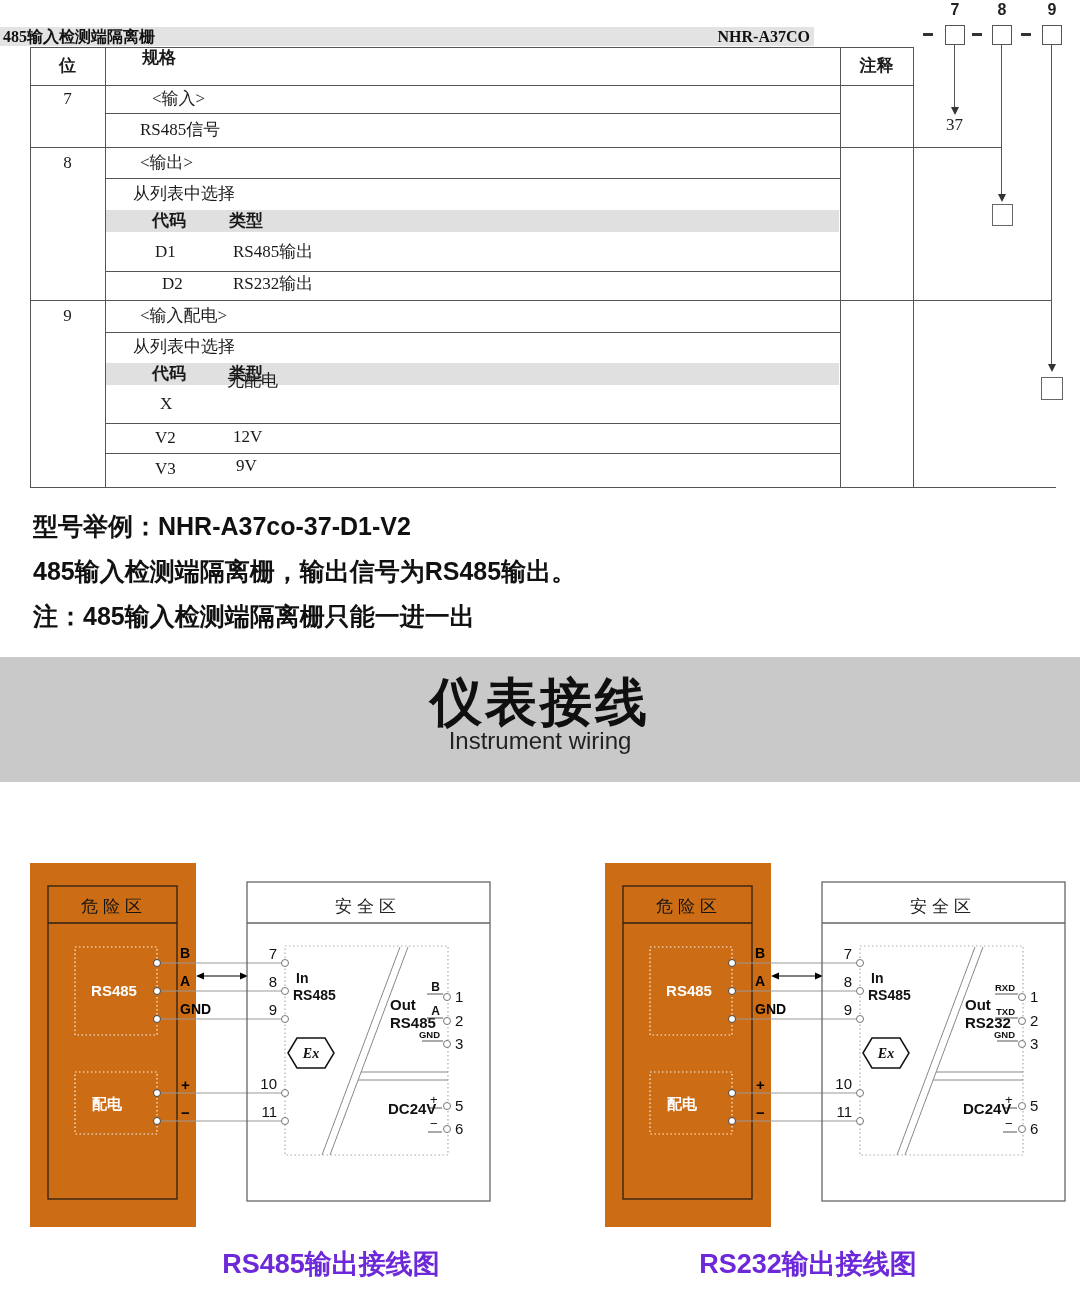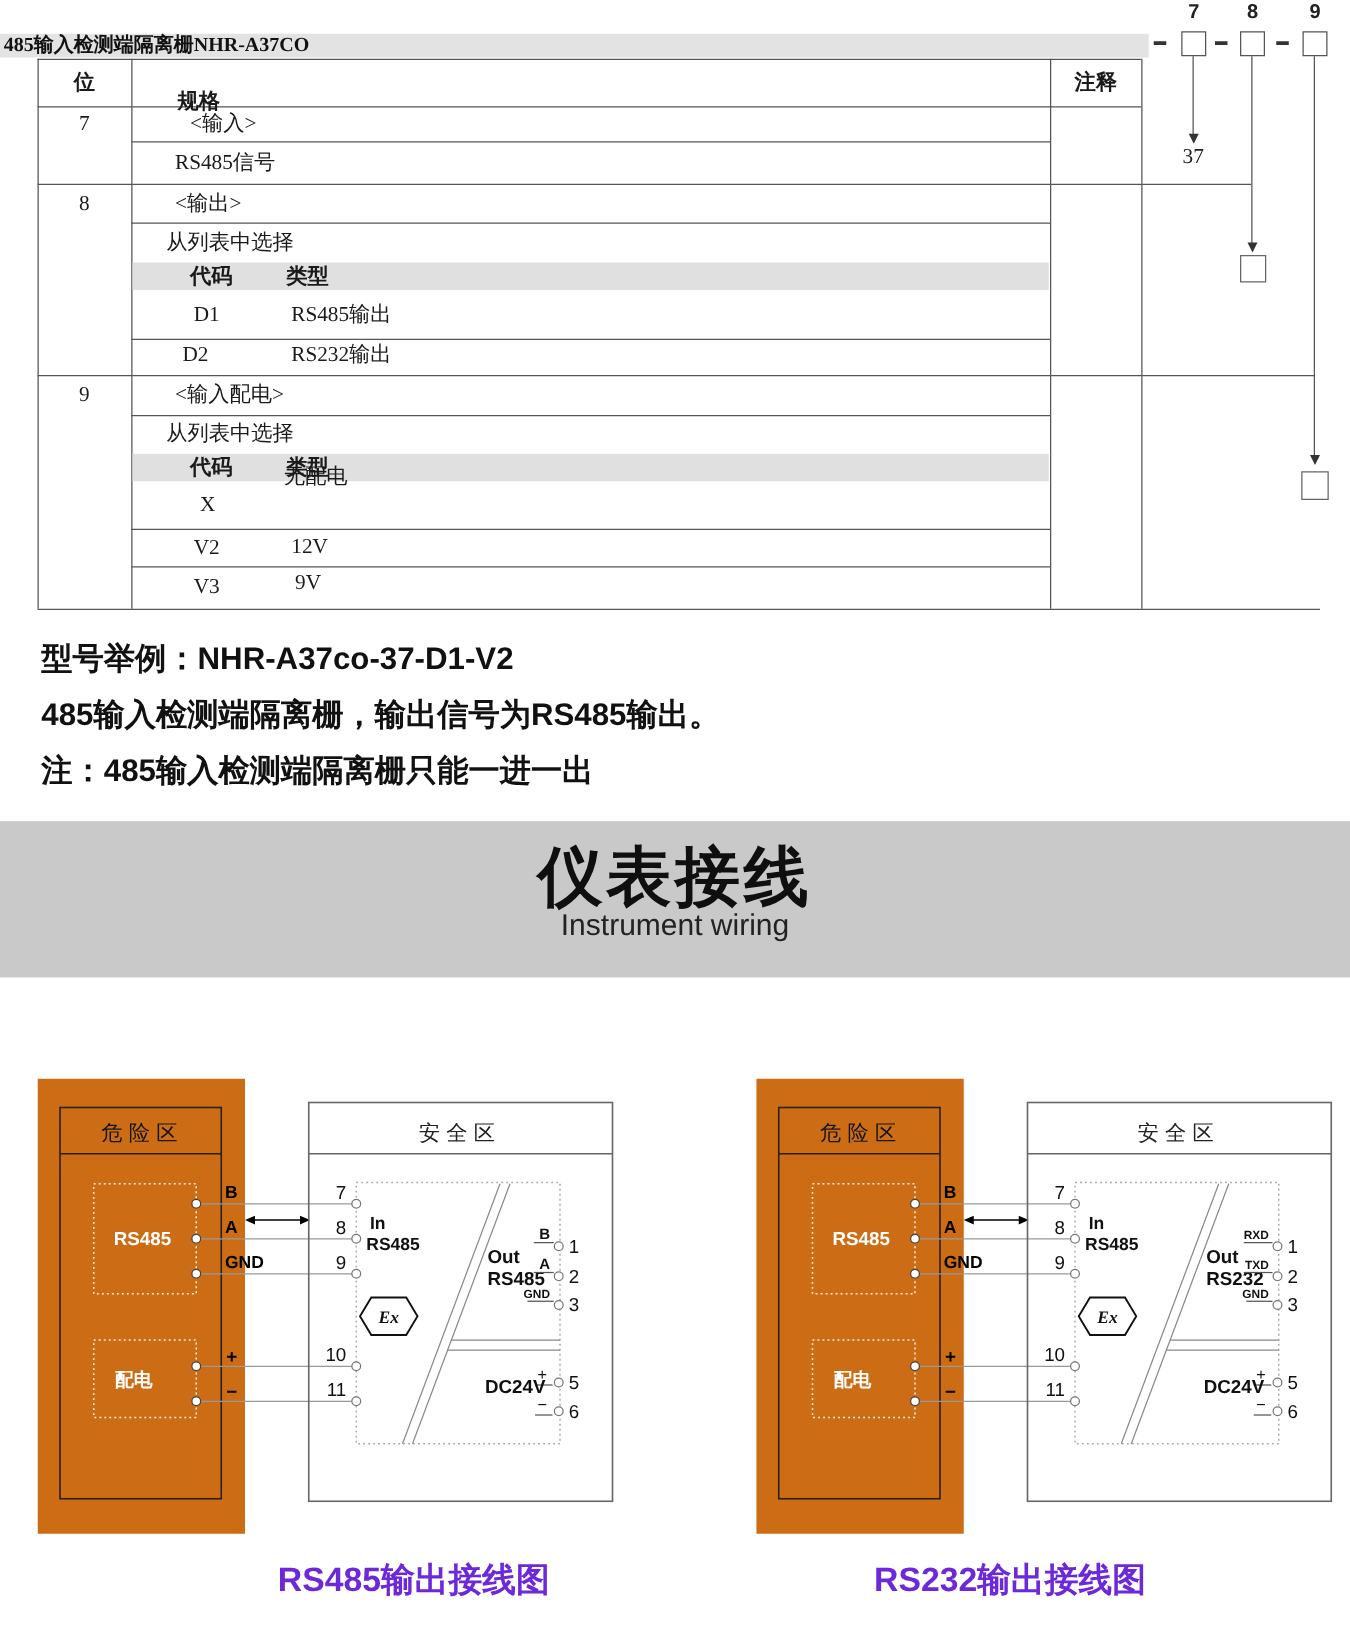--- a/index.html
+++ b/index.html
@@ -1,21 +1,21 @@
 <!DOCTYPE html>
 <html><head>
 <meta charset="utf-8">
 <style>
   html,body{margin:0;padding:0;background:#fff;}
   #canvas{position:relative;width:1080px;height:1311px;background:#ffffff;
           font-family:"Liberation Sans",sans-serif;overflow:hidden;}
   .abs{position:absolute;}
   
-  .title-bar{left:0;top:27px;width:919px;height:19px;background:#e3e3e3;
-             display:flex;align-items:center;}
+  .title-bar{left:0;top:27px;width:814px;height:19px;background:#e3e3e3;
+             display:flex;justify-content:space-between;align-items:center;}
   .title-bar .t-left{font-family:"Liberation Serif",serif;font-weight:bold;font-size:16px;
                      color:#111;padding-left:3px;line-height:19px;}
   .title-bar .t-right{font-family:"Liberation Serif",serif;font-weight:bold;font-size:16px;
                       color:#111;padding-right:4px;line-height:19px;}
   
   .code-num{top:1px;width:20px;text-align:center;font-size:16px;font-weight:bold;color:#222;}
   .code-box{width:18px;height:18px;border:1.5px solid #555;background:#fff;top:25px;}
   .code-dash{width:10px;height:2.5px;background:#333;top:33px;}
   .vline{width:1px;background:#555;}
   .hline{height:1px;background:#555;}
@@ -86,35 +86,35 @@
   <div class="abs hline" style="left:105px;top:423px;width:735px;"></div>
   <div class="abs hline" style="left:105px;top:453px;width:735px;"></div>
   <div class="abs vline" style="left:30px;top:47px;height:440px;"></div>
   <div class="abs vline" style="left:105px;top:47px;height:440px;"></div>
   <div class="abs vline" style="left:840px;top:47px;height:440px;"></div>
   <div class="abs vline" style="left:913px;top:47px;height:440px;"></div>
   <div class="abs band" style="left:106px;top:210px;width:733px;height:22px;"></div>
   <div class="abs band" style="left:106px;top:363px;width:733px;height:22px;"></div>
 
   <div class="cell b ctr" style="left:30px;top:55px;width:75px;">位</div>
-  <div class="cell b" style="left:142px;top:70px;">规格</div>
+  <div class="cell b" style="left:142px;top:47px;">规格</div>
   <div class="cell b ctr" style="left:840px;top:55px;width:73px;">注释</div>
 
   <div class="cell ctr" style="left:30px;top:88px;width:75px;">7</div>
   <div class="cell" style="left:140px;top:88px;margin-left:12px;">&lt;输入&gt;</div>
   <div class="cell" style="left:140px;top:119px;">RS485信号</div>
 
   <div class="cell ctr" style="left:30px;top:152px;width:75px;">8</div>
   <div class="cell" style="left:140px;top:152px;">&lt;输出&gt;</div>
   <div class="cell" style="left:133px;top:183px;">从列表中选择</div>
   <div class="cell b" style="left:152px;top:210px;">代码</div>
   <div class="cell b" style="left:229px;top:210px;">类型</div>
   <div class="cell" style="left:155px;top:241px;">D1</div>
   <div class="cell" style="left:233px;top:241px;">RS485输出</div>
-  <div class="cell" style="left:146px;top:273px;">D2</div>
+  <div class="cell" style="left:162px;top:273px;">D2</div>
   <div class="cell" style="left:233px;top:273px;">RS232输出</div>
 
   <div class="cell ctr" style="left:30px;top:305px;width:75px;">9</div>
   <div class="cell" style="left:140px;top:305px;">&lt;输入配电&gt;</div>
   <div class="cell" style="left:133px;top:336px;">从列表中选择</div>
   <div class="cell b" style="left:152px;top:363px;">代码</div>
   <div class="cell b" style="left:229px;top:363px;">类型</div>
   <div class="cell" style="left:160px;top:393px;">X</div>
   <div class="cell" style="left:227px;top:370px;font-family:Liberation Serif, serif;">无配电</div>
   <div class="cell" style="left:155px;top:427px;">V2</div>

